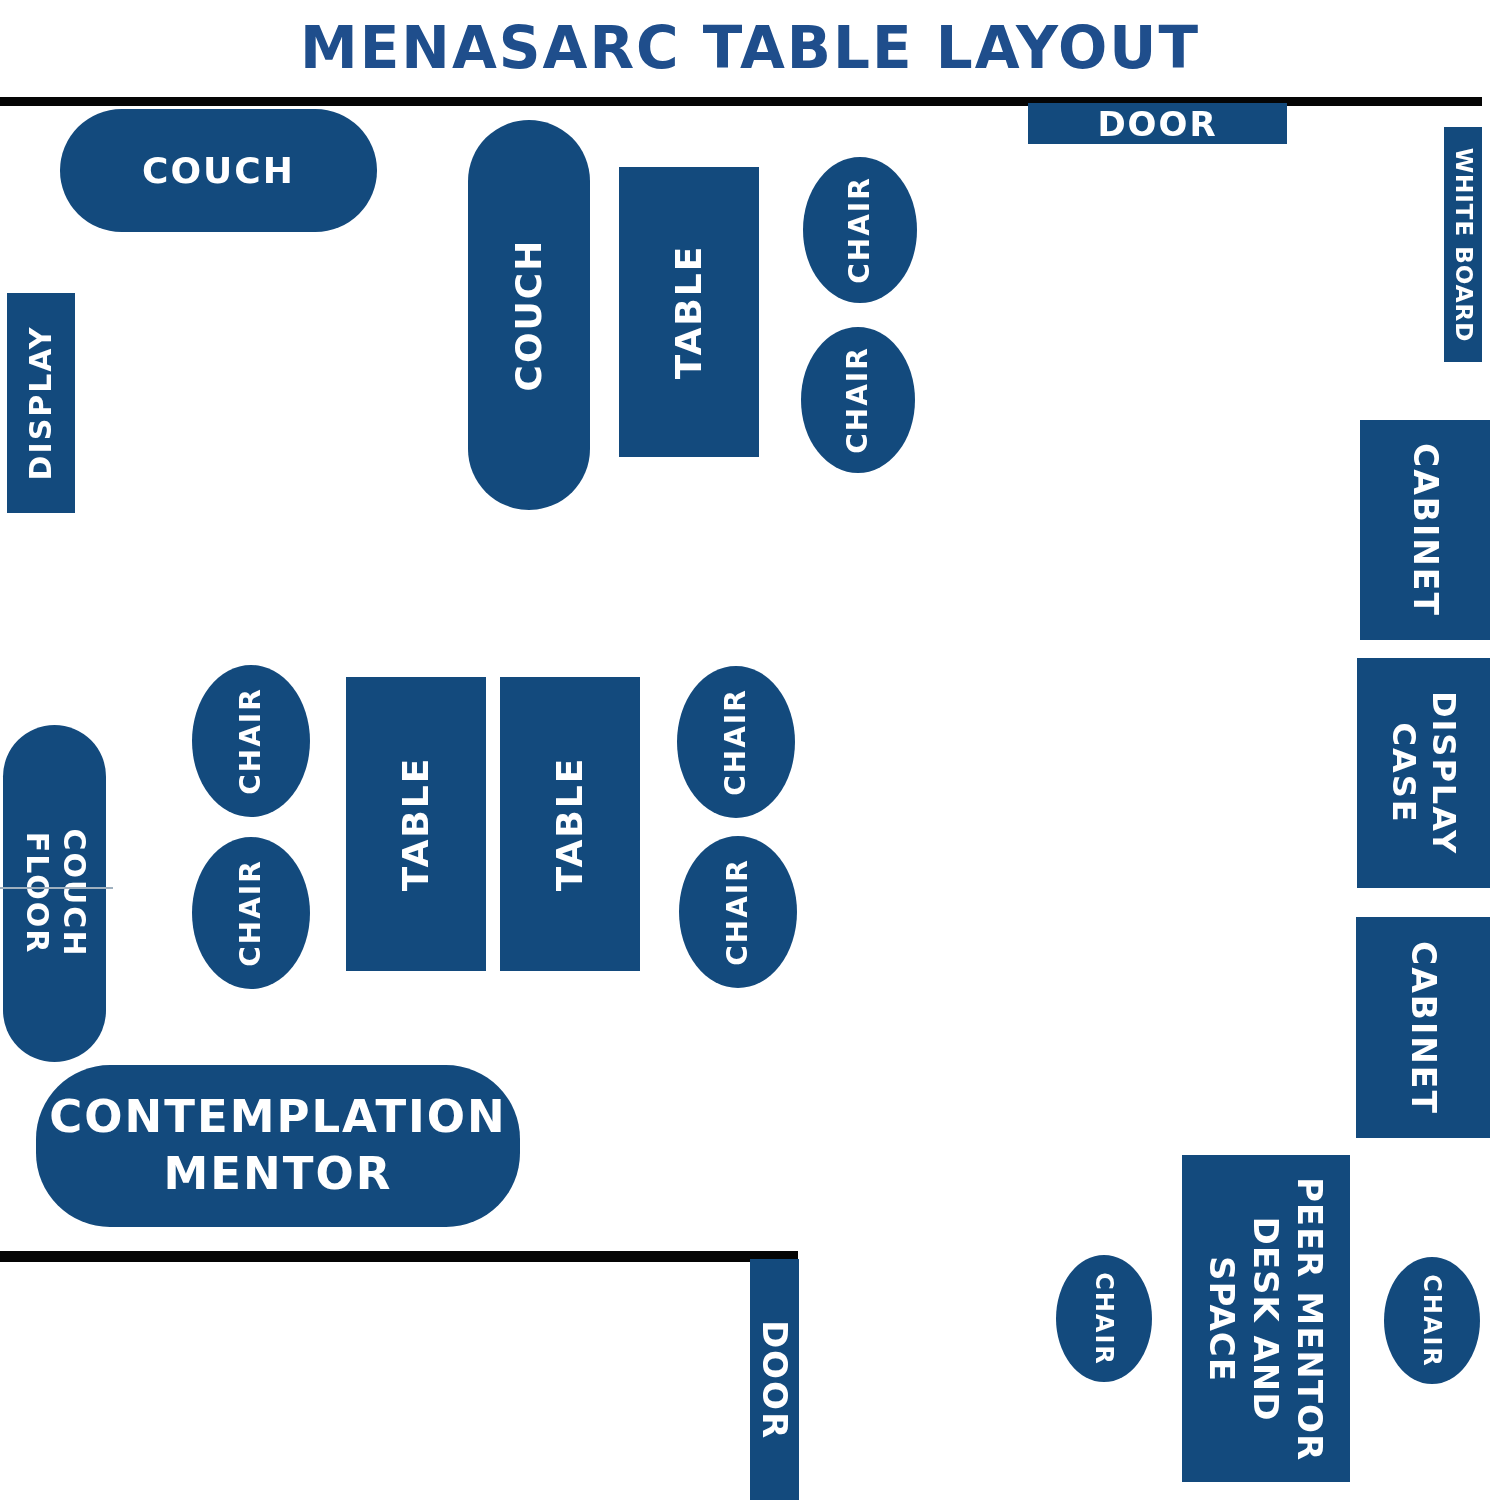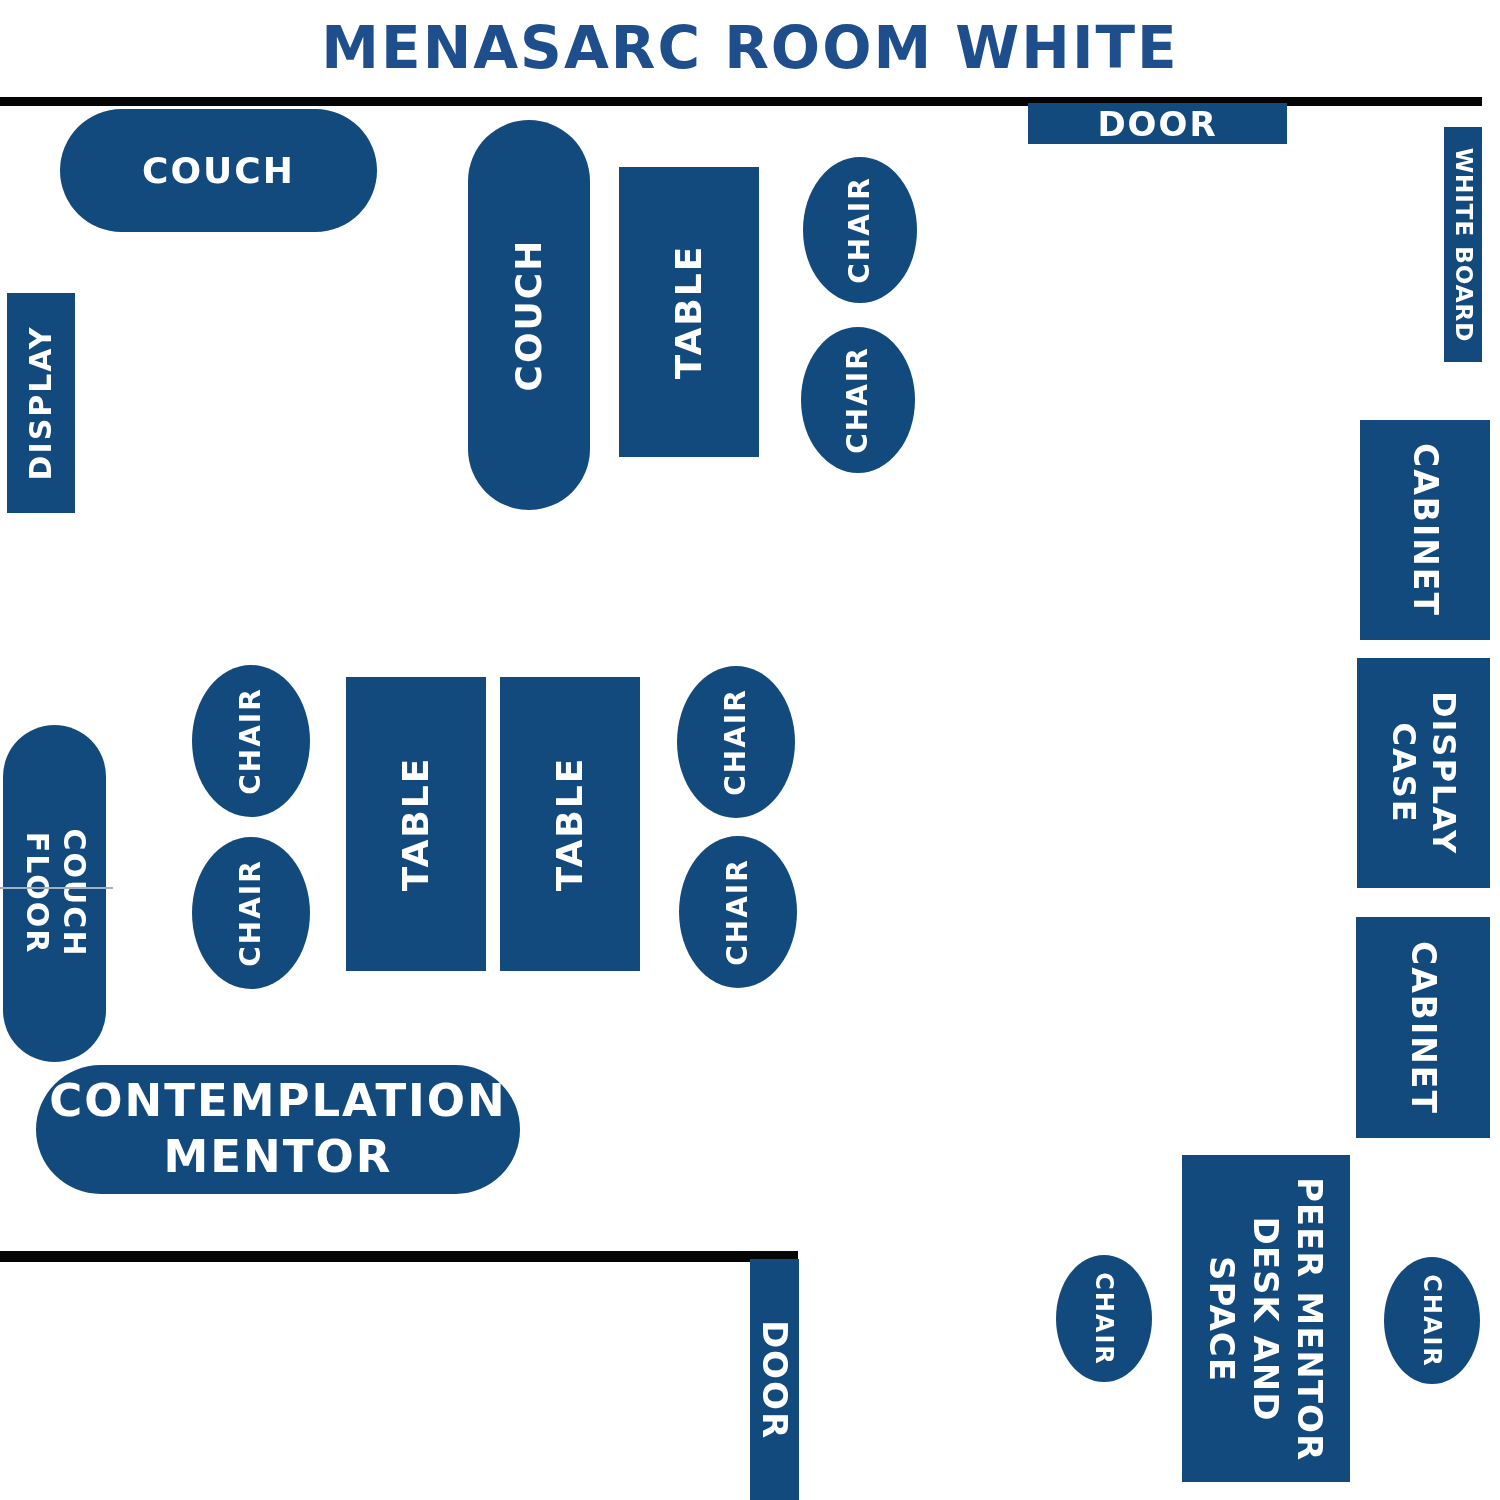--- a/index.html
+++ b/index.html
@@ -34,21 +34,21 @@
   .fs24{font-size:24px;} .fs23{font-size:23px;}
   .contem{font-size:45px;line-height:1.26;letter-spacing:2px;}
   .pm{font-size:34px;line-height:1.3;letter-spacing:1px;}
   .dc{font-size:32px;line-height:1.25;}
 </style>
 </head>
 <body>
 
 <div id="canvas">
 
-  <div class="title">MENASARC ROOM WHITE</div>
+  <div class="title">MENASARC TABLE LAYOUT</div>
 
   <div class="wall" style="left:0;top:97px;width:1482px;height:9px;"></div>
   <div class="wall" style="left:0;top:1251px;width:798px;height:11px;"></div>
 
   <div class="shape" style="left:1028px;top:103px;width:259px;height:41px;">
     <span class="lbl h fs34">DOOR</span>
   </div>
 
   <div class="shape pill" style="left:60px;top:109px;width:317px;height:123px;">
     <span class="lbl h fs36">COUCH</span>
@@ -112,21 +112,21 @@
   <div class="shape ellipse" style="left:679px;top:836px;width:118px;height:152px;">
     <span class="lbl up fs28">CHAIR</span>
   </div>
 
   <div class="shape pill" style="left:3px;top:725px;width:103px;height:337px;border-radius:55px;">
     <span class="lbl down fs30" style="left:34px;top:168px;">FLOOR</span>
     <span class="lbl down fs30" style="left:71px;top:168px;">COUCH</span>
   </div>
   <div class="seam" style="left:0;top:887px;width:113px;height:2px;"></div>
 
-  <div class="shape pill" style="left:36px;top:1065px;width:484px;height:129px;border-radius:74px;">
+  <div class="shape pill" style="left:36px;top:1065px;width:484px;height:162px;border-radius:74px;">
     <span class="lbl h contem">
       <div>CONTEMPLATION</div>
       <div>MENTOR</div>
     </span>
   </div>
 
   <div class="shape" style="left:750px;top:1259px;width:49px;height:241px;">
     <span class="lbl down fs34">DOOR</span>
   </div>
 

